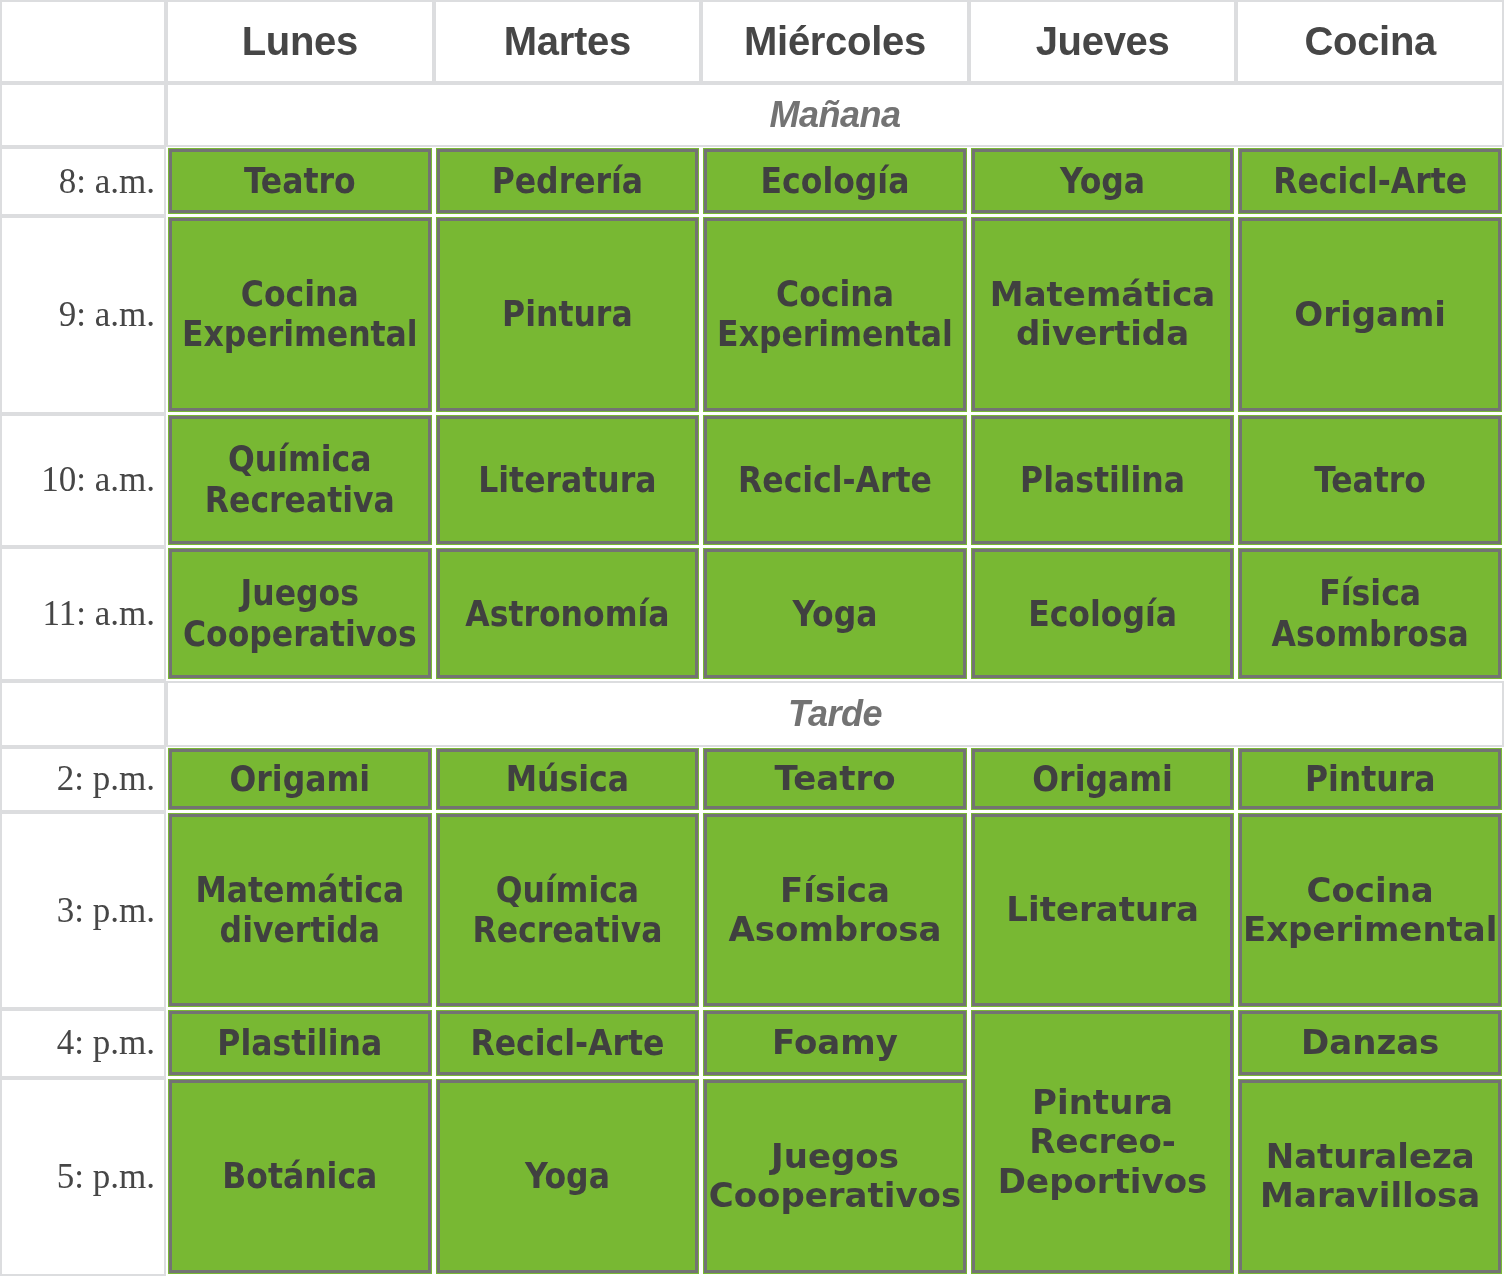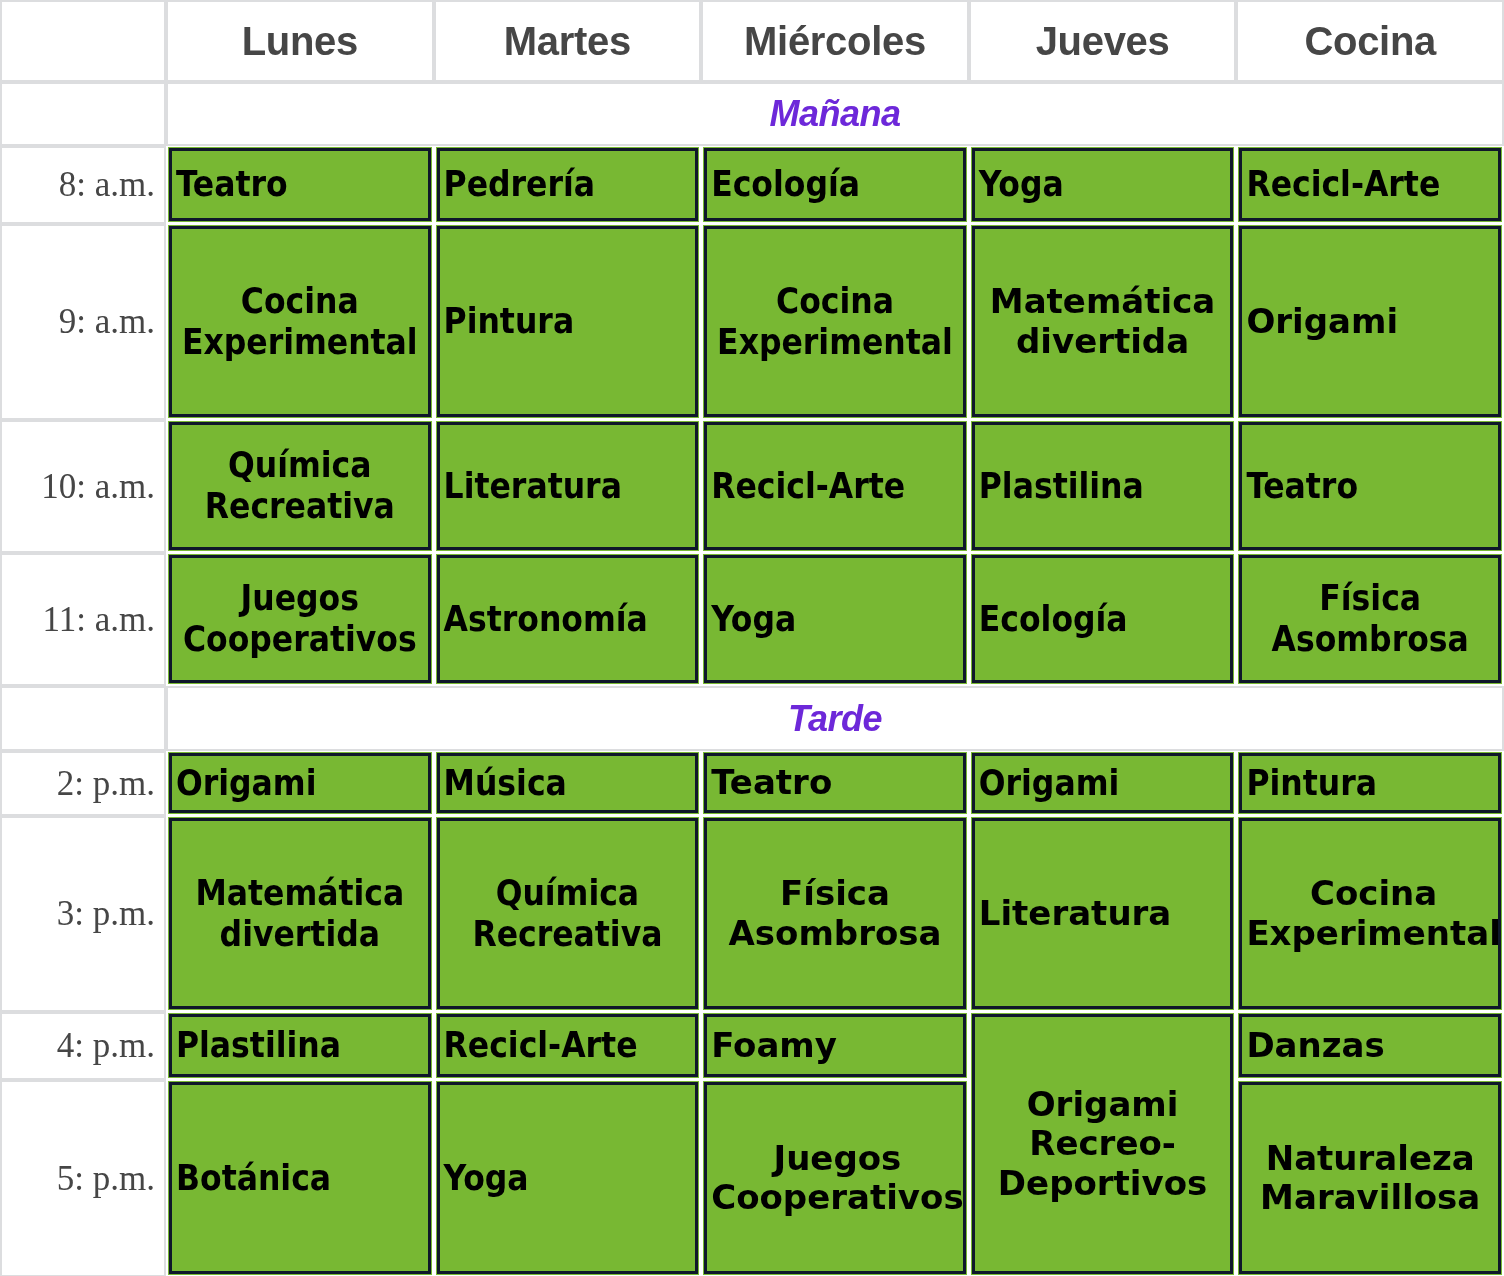--- a/index.html
+++ b/index.html
@@ -71,41 +71,42 @@
   .band-label-cell {
     border: 2px solid #dcdddf;
     background: #ffffff;
     text-align: center;
   }
   .band-label {
     font-family: "Liberation Sans", sans-serif;
     font-style: italic;
     font-weight: bold;
     font-size: 36px;
-    color: #6d28d9;
+    color: #737373;
     letter-spacing: -0.5px;
   }
 
   
   td.act {
     background: #ffffff;
     padding: 2px 3px 3px 3px;
     border: 0;
   }
   td.act .chip {
     background: #78b833;
-    border: 3px solid #0f172a;
+    border: 3px solid #737373;
     outline: 1px solid #78b833;
     width: 100%;
     height: 100%;
     box-sizing: border-box;
     display: flex;
     align-items: center;
+    justify-content: center;
     text-align: center;
-    color: #000000;
+    color: #404040;
     font-weight: bold;
     font-size: 35px;
     line-height: 1.16;
     padding: 2px 4px;
     overflow: hidden;
   }
   td.act .chip.narrow {
     font-family: "DejaVu Sans Condensed", "Liberation Sans Narrow", "Liberation Sans", sans-serif;
     font-stretch: condensed;
   }
@@ -141,21 +142,21 @@
         <td class="plain day-head">Cocina</td>
       </tr>
 
       <tr style="height:64px;">
         <td class="plain"></td>
         <td class="band-label-cell" colspan="5">
           <span class="band-label">Mañana</span>
         </td>
       </tr>
 
-      <tr style="height:78px;">
+      <tr style="height:69px;">
         <td class="plain time-cell">8: a.m.</td>
         <td class="act">
             <div class="chip narrow">
               <span class="txt">Teatro</span>
             </div>
           </td>
         <td class="act">
             <div class="chip narrow">
               <span class="txt">Pedrería</span>
             </div>
@@ -341,21 +342,21 @@
               <span class="txt">Recicl-Arte</span>
             </div>
           </td>
         <td class="act">
             <div class="chip wide">
               <span class="txt">Foamy</span>
             </div>
           </td>
         <td class="act" rowspan="2">
             <div class="chip wide">
-              <span class="txt">Origami Recreo-Deportivos</span>
+              <span class="txt">Pintura Recreo-Deportivos</span>
             </div>
           </td>
         <td class="act">
             <div class="chip wide">
               <span class="txt">Danzas</span>
             </div>
           </td>
       </tr>
 
       <tr style="height:197px;">

